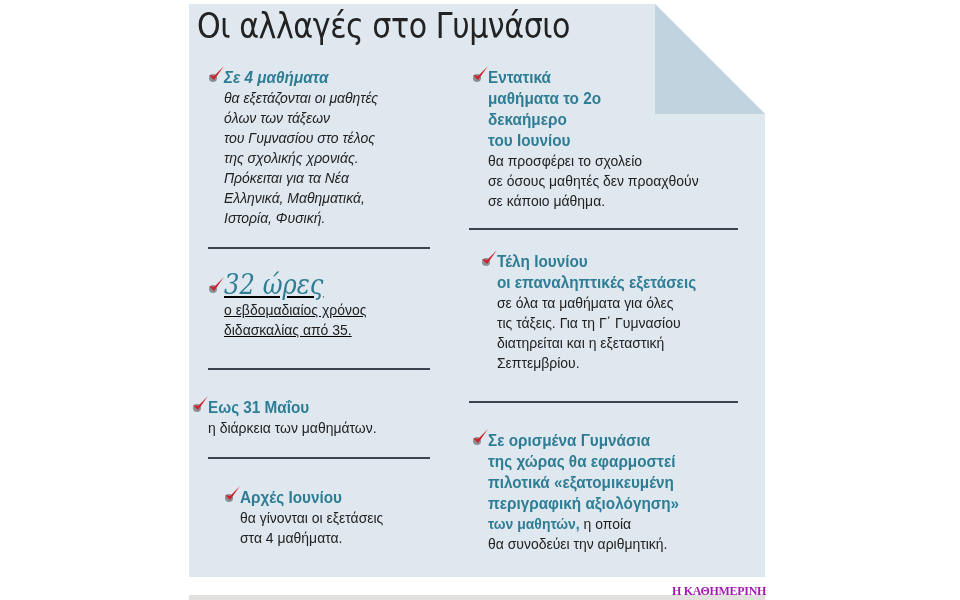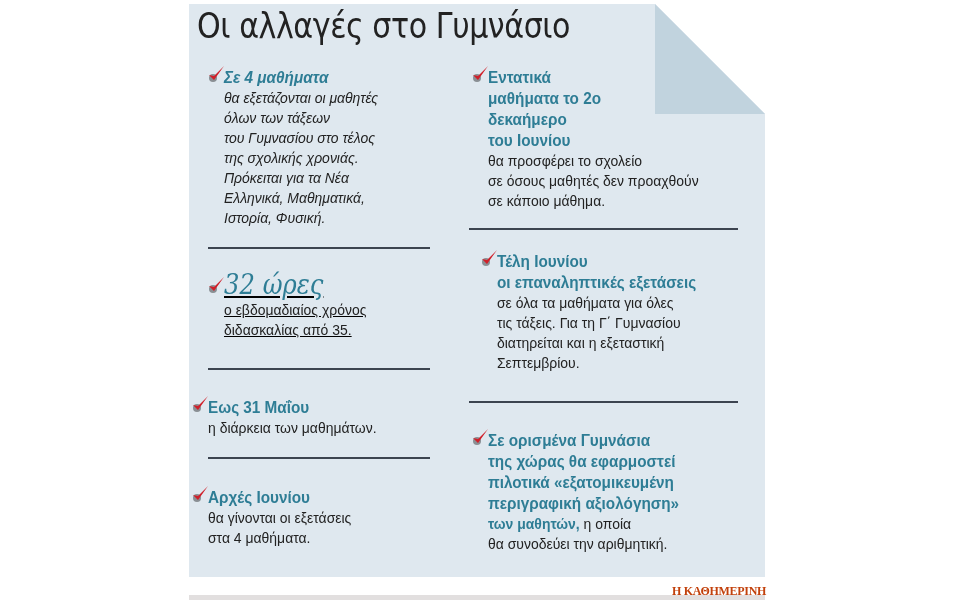--- a/index.html
+++ b/index.html
@@ -14,21 +14,21 @@
            font-family:"DejaVu Sans", sans-serif; font-weight:normal; transform:scaleX(0.86); transform-origin:left top; white-space:nowrap; }
   .item { position:absolute; }
   .item .check { position:absolute; left:-16px; top:-2px; width:18px; height:18px; }
   .hd { color:#2e7d95; font-weight:bold; font-size:17px; line-height:21px; display:block; }
   .hd.big { font-weight:normal; font-style:italic; font-size:27px; line-height:30px; font-family:"DejaVu Serif", serif; }
   .tx { color:#222; font-size:15.5px; line-height:20px; display:block; }
   .hd, .tx { transform:scaleX(0.9); transform-origin:left top; white-space:nowrap; }
   .inline-hd { color:#2e7d95; font-weight:bold; }
   .rule { position:absolute; height:2px; background:#3c4450; }
   .footer-bar { position:absolute; left:189px; top:595px; width:576px; height:5px; background:#e2dfdf; }
-  .brand { position:absolute; left:672px; top:584px; font-size:12px; font-weight:bold; color:#c2410c;
+  .brand { position:absolute; left:672px; top:584px; font-size:12px; font-weight:bold; color:#a21caf;
            font-family:"Liberation Serif", serif; letter-spacing:-0.3px; }
 </style>
 </head>
 <body>
 
 <div class="panel"></div>
 <div class="fold"></div>
 
 <div class="title">Οι αλλαγές στο Γυμνάσιο</div>
 
@@ -62,21 +62,21 @@
 <div class="item" style="left:208px; top:397px;">
   <svg class="check" viewBox="0 0 18 18">
       <circle cx="5" cy="13" r="4" fill="#8a8f94"></circle>
       <path d="M1 10 L6 15 L16 1 L6 11 Z" fill="#d0202a"></path>
     </svg>
   <span class="hd">Εως 31 Μαΐου</span>
   <span class="tx">η διάρκεια των μαθημάτων.</span>
 </div>
 <div class="rule" style="left:208px; top:457px; width:222px;"></div>
 
-<div class="item" style="left:208px; top:487px;">
+<div class="item" style="left:240px; top:487px;">
   <svg class="check" viewBox="0 0 18 18">
       <circle cx="5" cy="13" r="4" fill="#8a8f94"></circle>
       <path d="M1 10 L6 15 L16 1 L6 11 Z" fill="#d0202a"></path>
     </svg>
   <span class="hd">Αρχές Ιουνίου</span>
   <span class="tx">θα γίνονται οι εξετάσεις</span>
   <span class="tx">στα 4 μαθήματα.</span>
 </div>
 
 <div class="item" style="left:488px; top:67px;">

